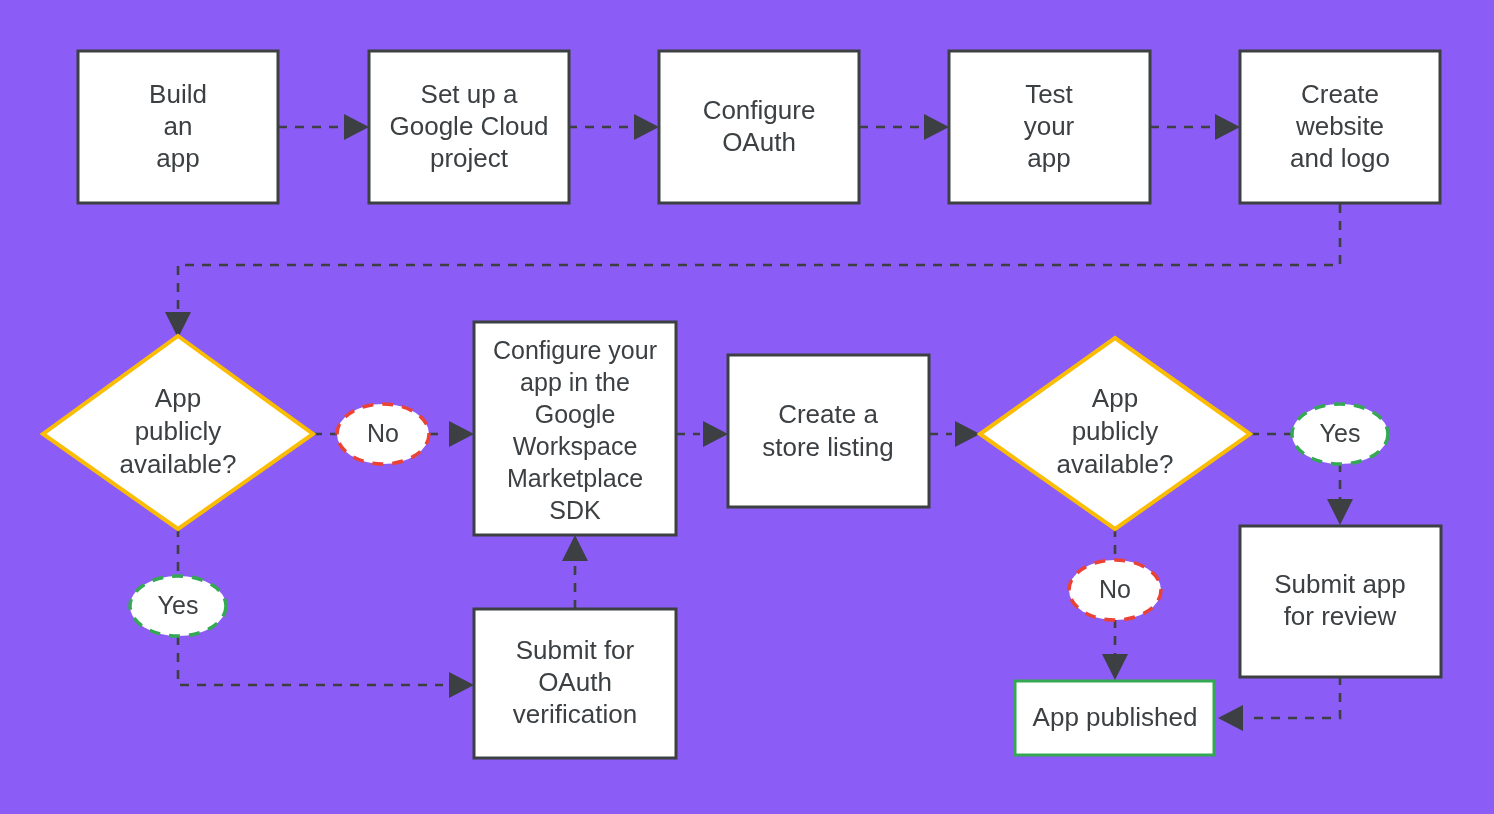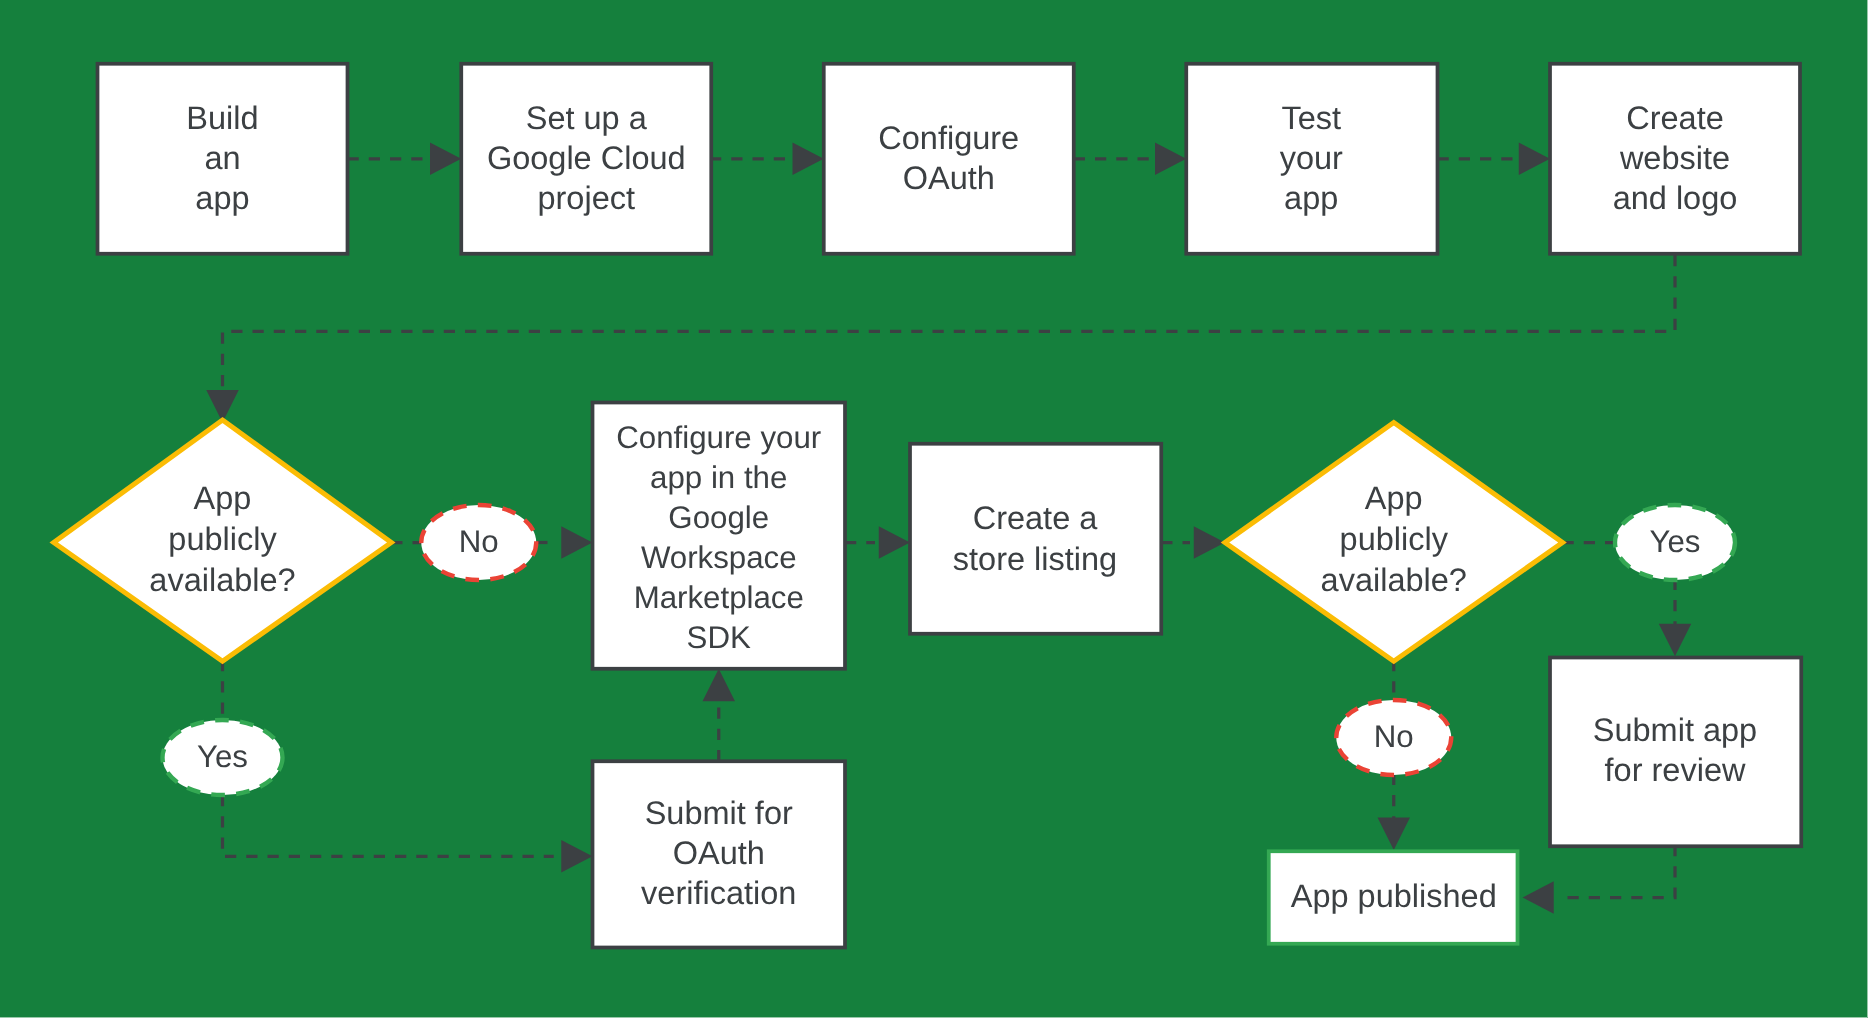--- a/index.html
+++ b/index.html
@@ -10,21 +10,21 @@
   body {
     width: 1494px;
     height: 814px;
     font-family: "Liberation Sans", sans-serif;
     overflow: hidden;
   }
   #flowchart-root {
     position: relative;
     width: 1494px;
     height: 814px;
-    background: #15803d;
+    background: #8b5cf6;
   }
   svg#flow-svg {
     position: absolute;
     top: 0;
     left: 0;
     width: 1494px;
     height: 814px;
     display: block;
   }
   .node-box {

